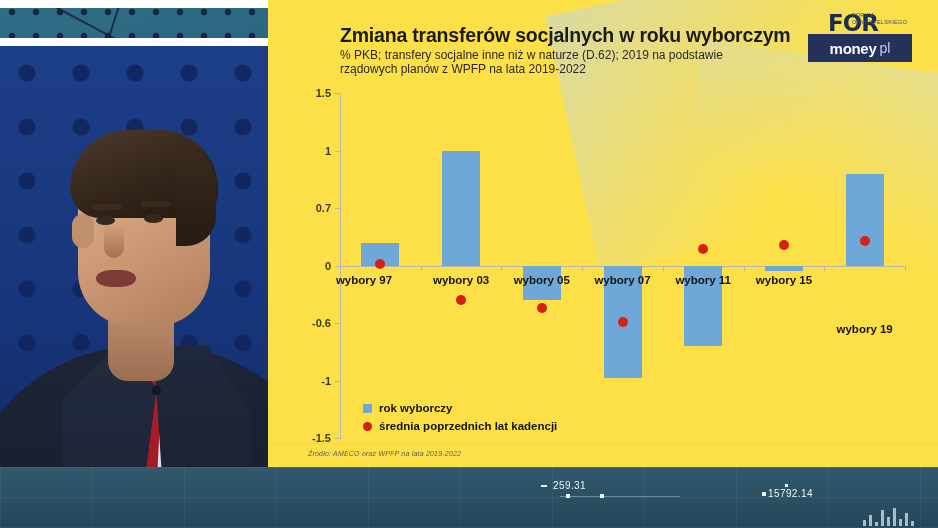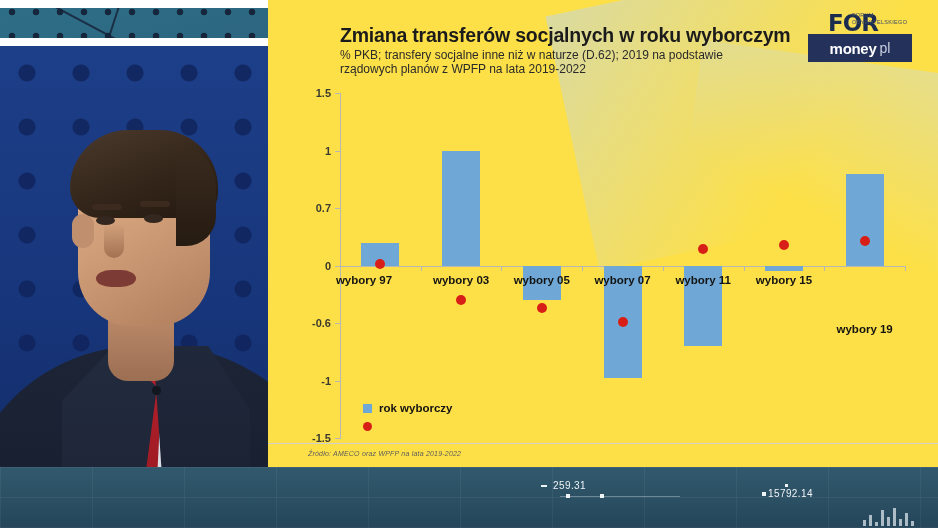--- a/index.html
+++ b/index.html
@@ -328,20 +328,21 @@
       </div>
   </div>
 
   <div class="legend">
     <div class="row">
       <span class="lg-sq"></span>
       <span>rok wyborczy</span>
     </div>
     <div class="row">
       <span class="lg-dot"></span>
+      <span>średnia poprzednich lat kadencji</span>
     </div>
   </div>
 
   <div class="card-rule"></div>
   <div class="source">Źródło: AMECO oraz WPFP na lata 2019-2022</div>
 </div>
 <div class="white-gap"></div>
 
 <div id="ticker">
   <div class="grid"></div>

